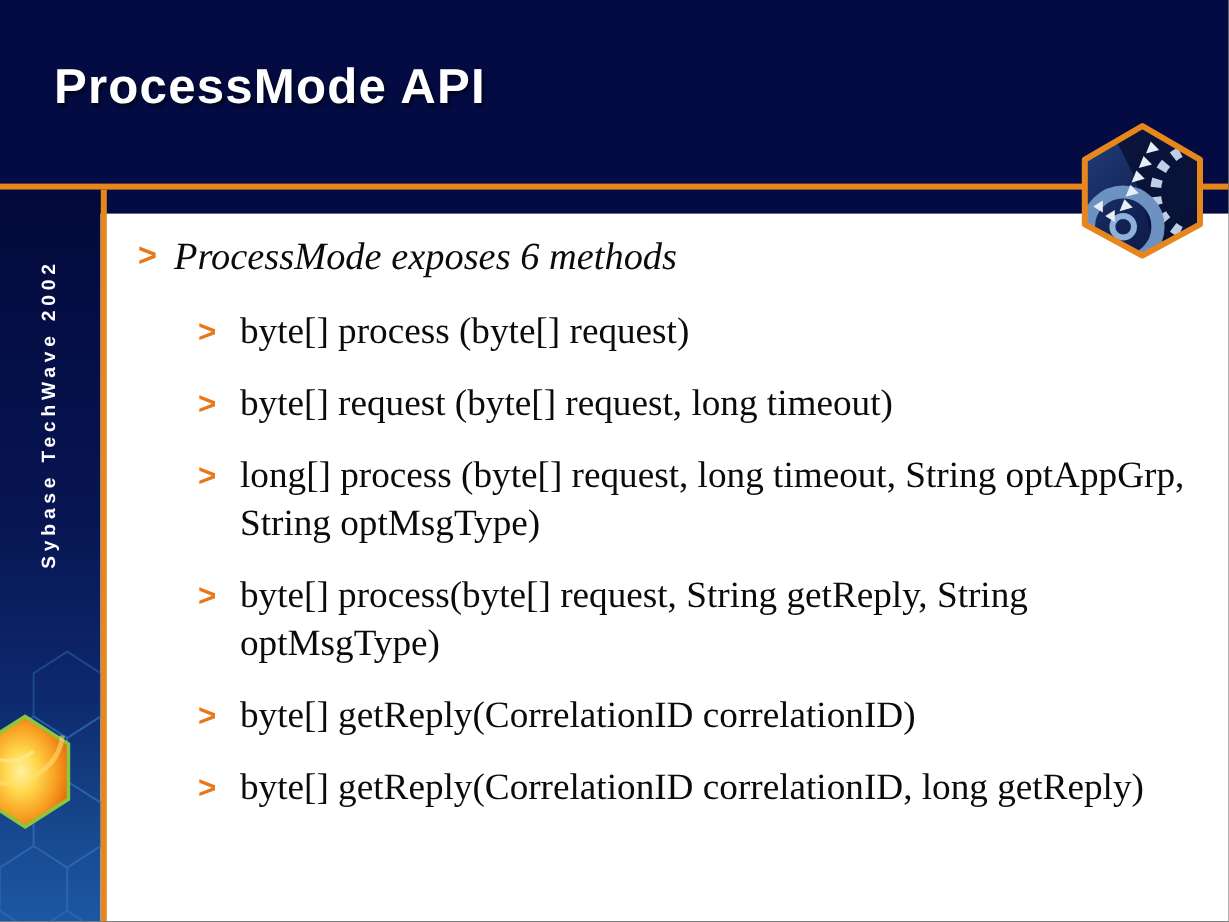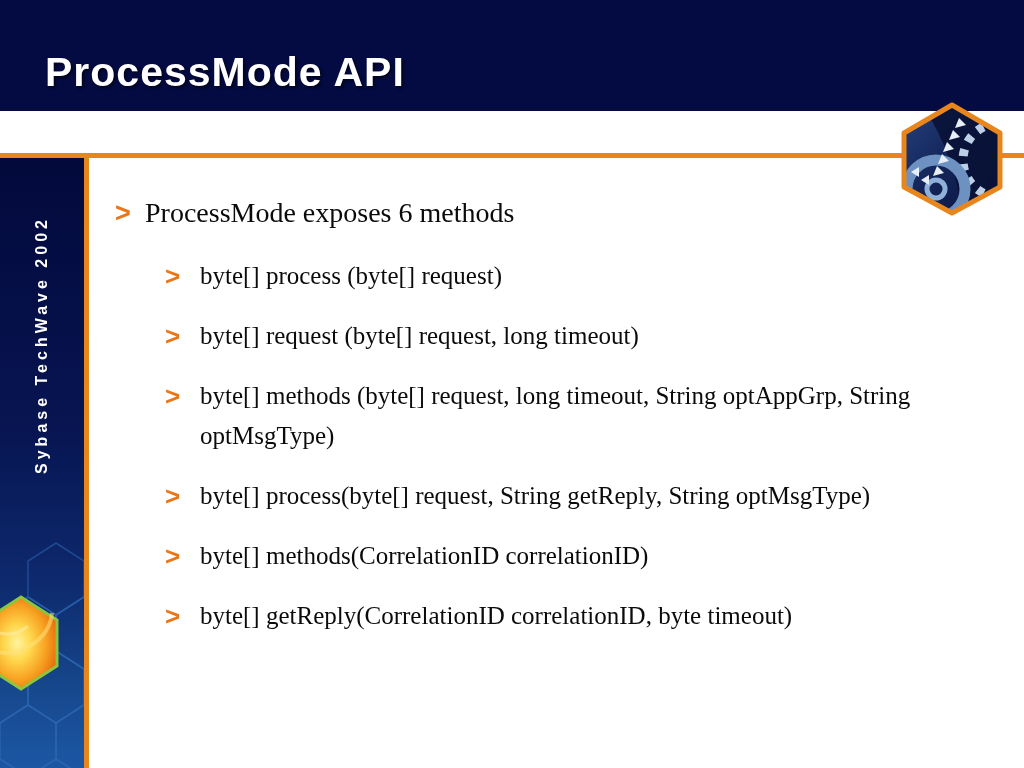--- a/index.html
+++ b/index.html
@@ -2,21 +2,21 @@
 <html><head>
 <meta charset="utf-8">
 <style>
   html,body{margin:0;padding:0;background:#222;}
   .slide{
     position:relative;width:1024px;height:768px;overflow:hidden;
     background:#ffffff;font-family:"Liberation Sans",sans-serif;
   }
   
   .header{
-    position:absolute;left:0;top:0;width:1024px;height:111px;
+    position:absolute;left:0;top:0;width:1024px;height:178px;
     background:#030B42;
   }
   .title{
     position:absolute;left:45px;top:50px;margin:0;
     font-family:"Liberation Sans",sans-serif;
     font-size:41px;font-weight:bold;letter-spacing:1px;
     color:#ffffff;text-shadow:2px 2px 3px rgba(0,0,0,.55);
     line-height:1.1;
   }
   .hrule{
@@ -49,24 +49,24 @@
   }
   .item{display:flex;align-items:flex-start;margin:0 0 20px 0;}
   .item .bullet{
     flex:none;
     font-family:"Liberation Sans",sans-serif;font-weight:bold;
     color:#E8761B;
   }
   .item .text{font-family:"Liberation Serif","DejaVu Serif",serif;}
   .level1{margin-bottom:22px;}
   .level1 .bullet{width:30px;font-size:27px;line-height:42px;}
-  .level1 .text{font-size:28px;line-height:42px;}
+  .level1 .text{font-size:32px;line-height:42px;font-style:italic;}
   .level2{margin-left:50px;}
   .level2 .bullet{width:35px;font-size:26px;line-height:40px;}
-  .level2 .text{font-size:25px;line-height:40px;width:795px;}
+  .level2 .text{font-size:31px;line-height:40px;width:795px;}
   
   .gear-hex{position:absolute;left:899px;top:102px;}
 </style>
 </head>
 <body>
 
 <div class="slide">
 
   <div class="header">
     <h1 class="title">ProcessMode API</h1>
@@ -122,33 +122,33 @@
     <div class="item level2">
       <span class="bullet">&gt;</span>
       <span class="text">byte[] process (byte[] request)</span>
     </div>
     <div class="item level2">
       <span class="bullet">&gt;</span>
       <span class="text">byte[] request (byte[] request, long timeout)</span>
     </div>
     <div class="item level2">
       <span class="bullet">&gt;</span>
-      <span class="text">byte[] methods (byte[] request, long timeout, String optAppGrp, String optMsgType)</span>
+      <span class="text">long[] process (byte[] request, long timeout, String optAppGrp, String optMsgType)</span>
     </div>
     <div class="item level2">
       <span class="bullet">&gt;</span>
       <span class="text">byte[] process(byte[] request, String getReply, String optMsgType)</span>
     </div>
     <div class="item level2">
       <span class="bullet">&gt;</span>
-      <span class="text">byte[] methods(CorrelationID correlationID)</span>
+      <span class="text">byte[] getReply(CorrelationID correlationID)</span>
     </div>
     <div class="item level2">
       <span class="bullet">&gt;</span>
-      <span class="text">byte[] getReply(CorrelationID correlationID, byte timeout)</span>
+      <span class="text">byte[] getReply(CorrelationID correlationID, long getReply)</span>
     </div>
   </div>
 
   <svg class="gear-hex" width="106" height="114" viewBox="0 0 106 114">
     <defs>
       <linearGradient id="gearBg" x1="0" y1="0" x2="1" y2="1">
         <stop offset="0" stop-color="#25407E"></stop>
         <stop offset="0.5" stop-color="#132457"></stop>
         <stop offset="1" stop-color="#0A1340"></stop>
       </linearGradient>

